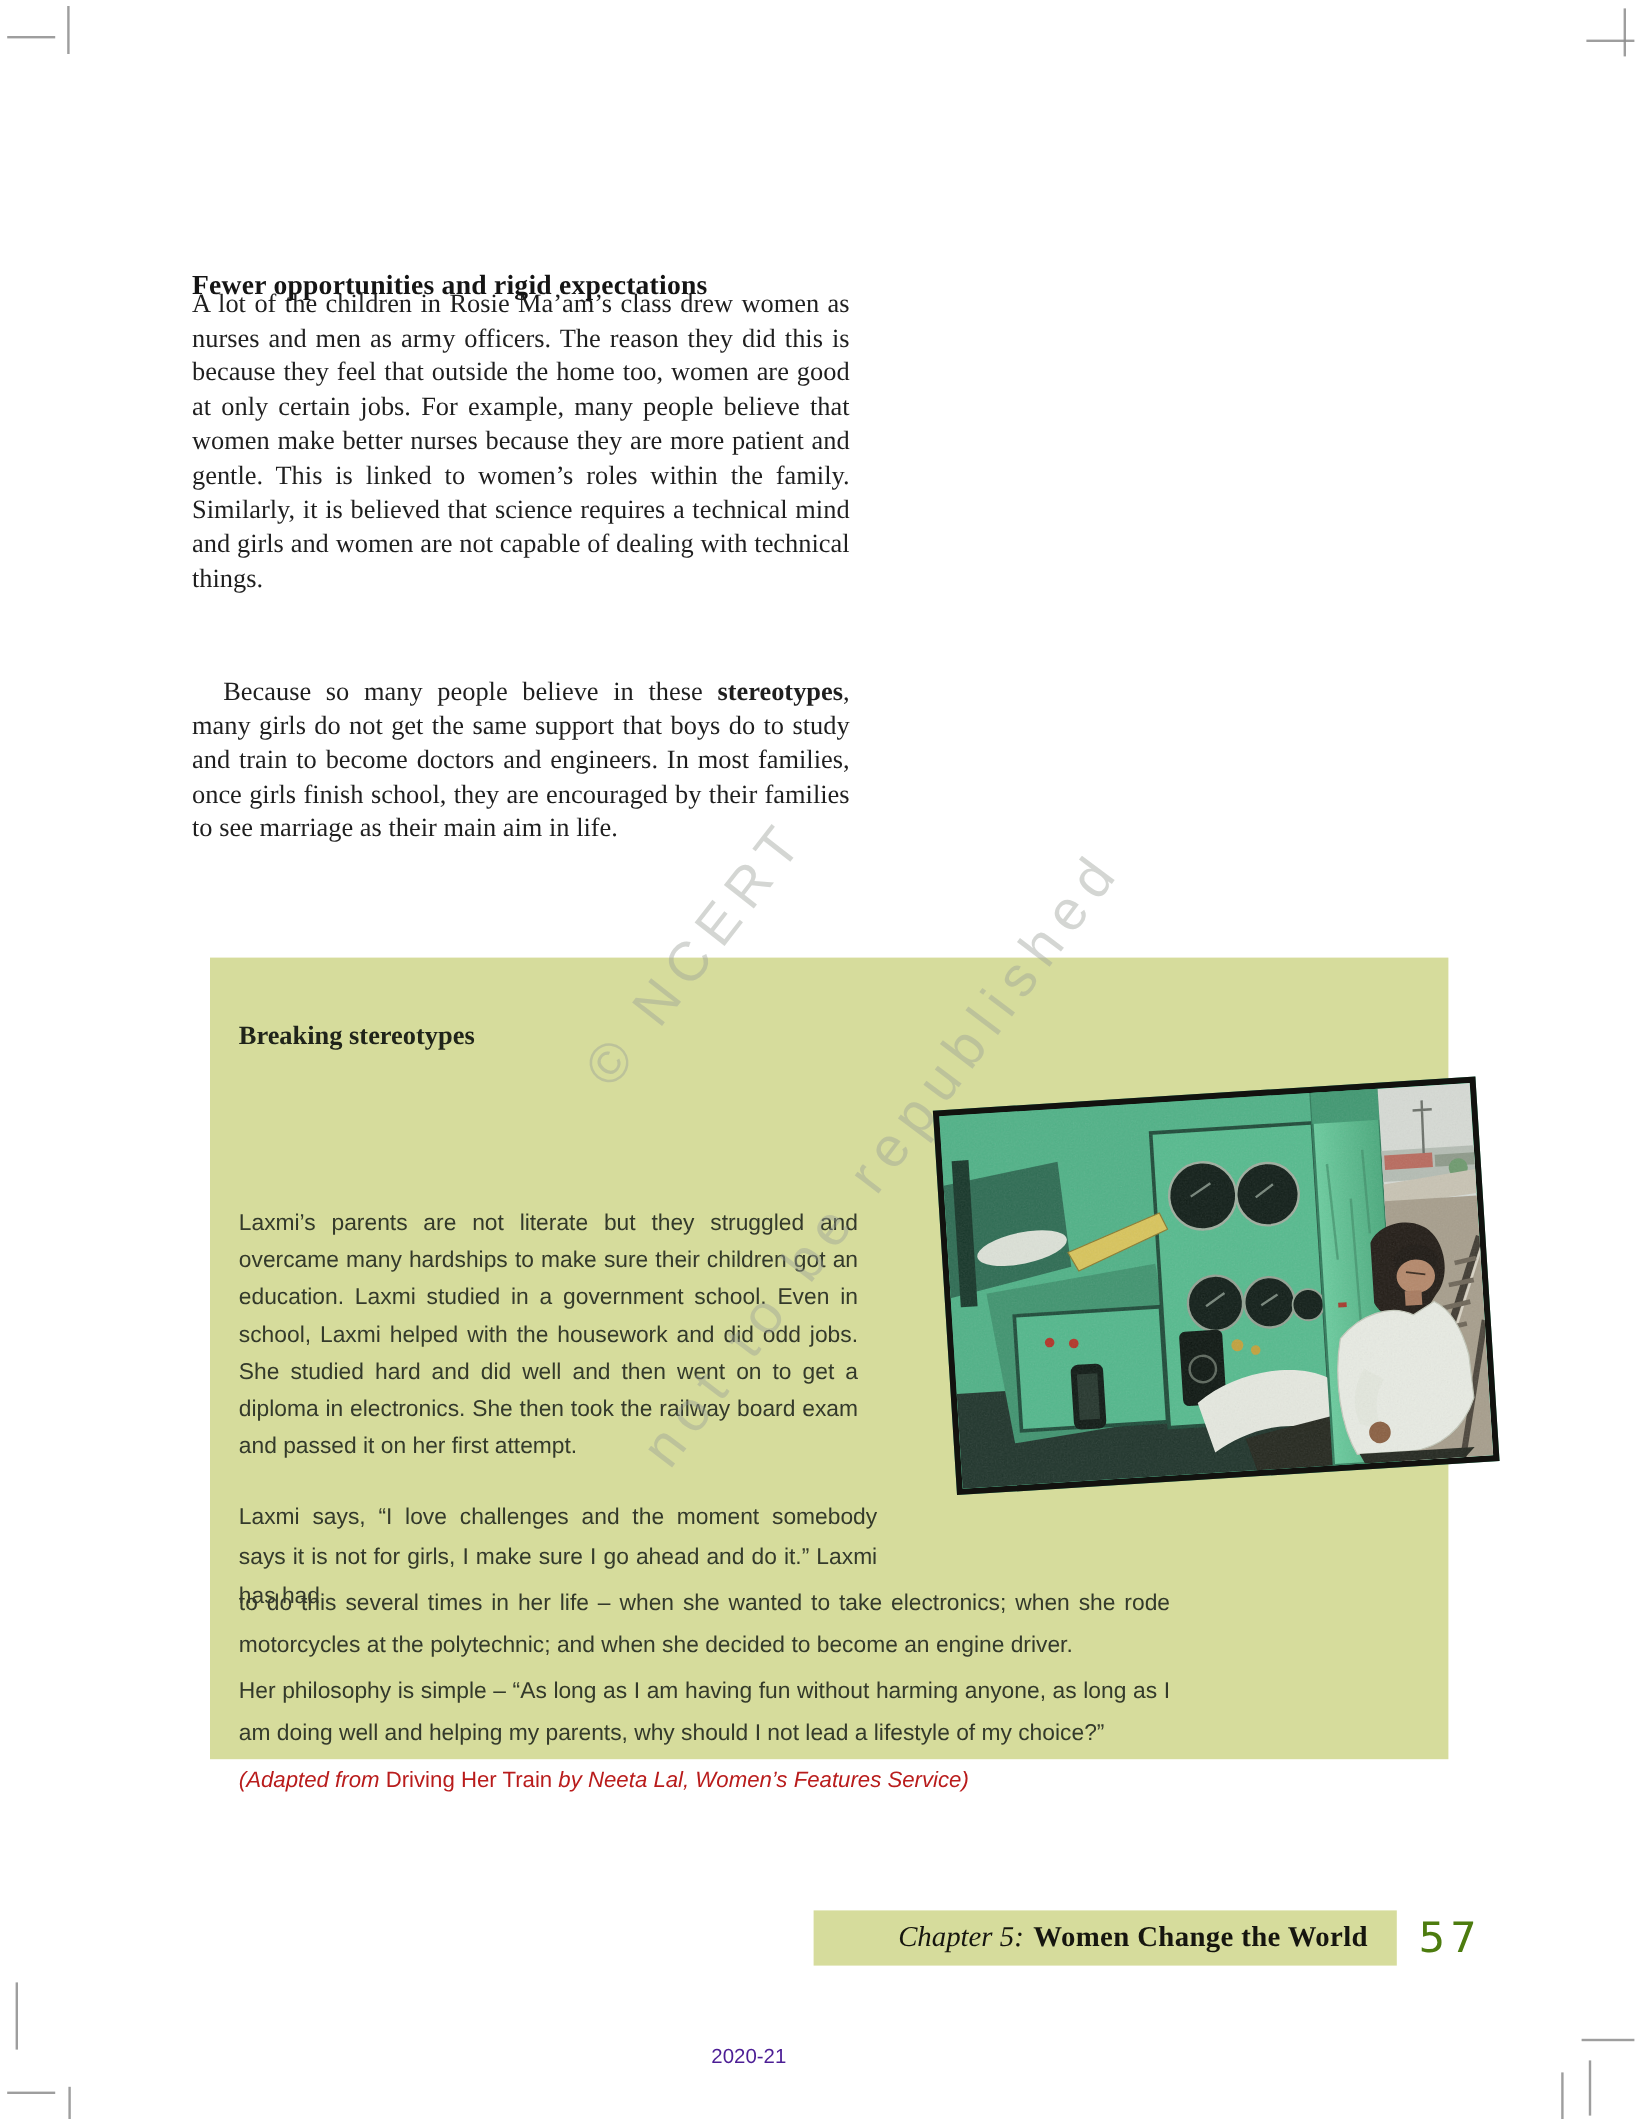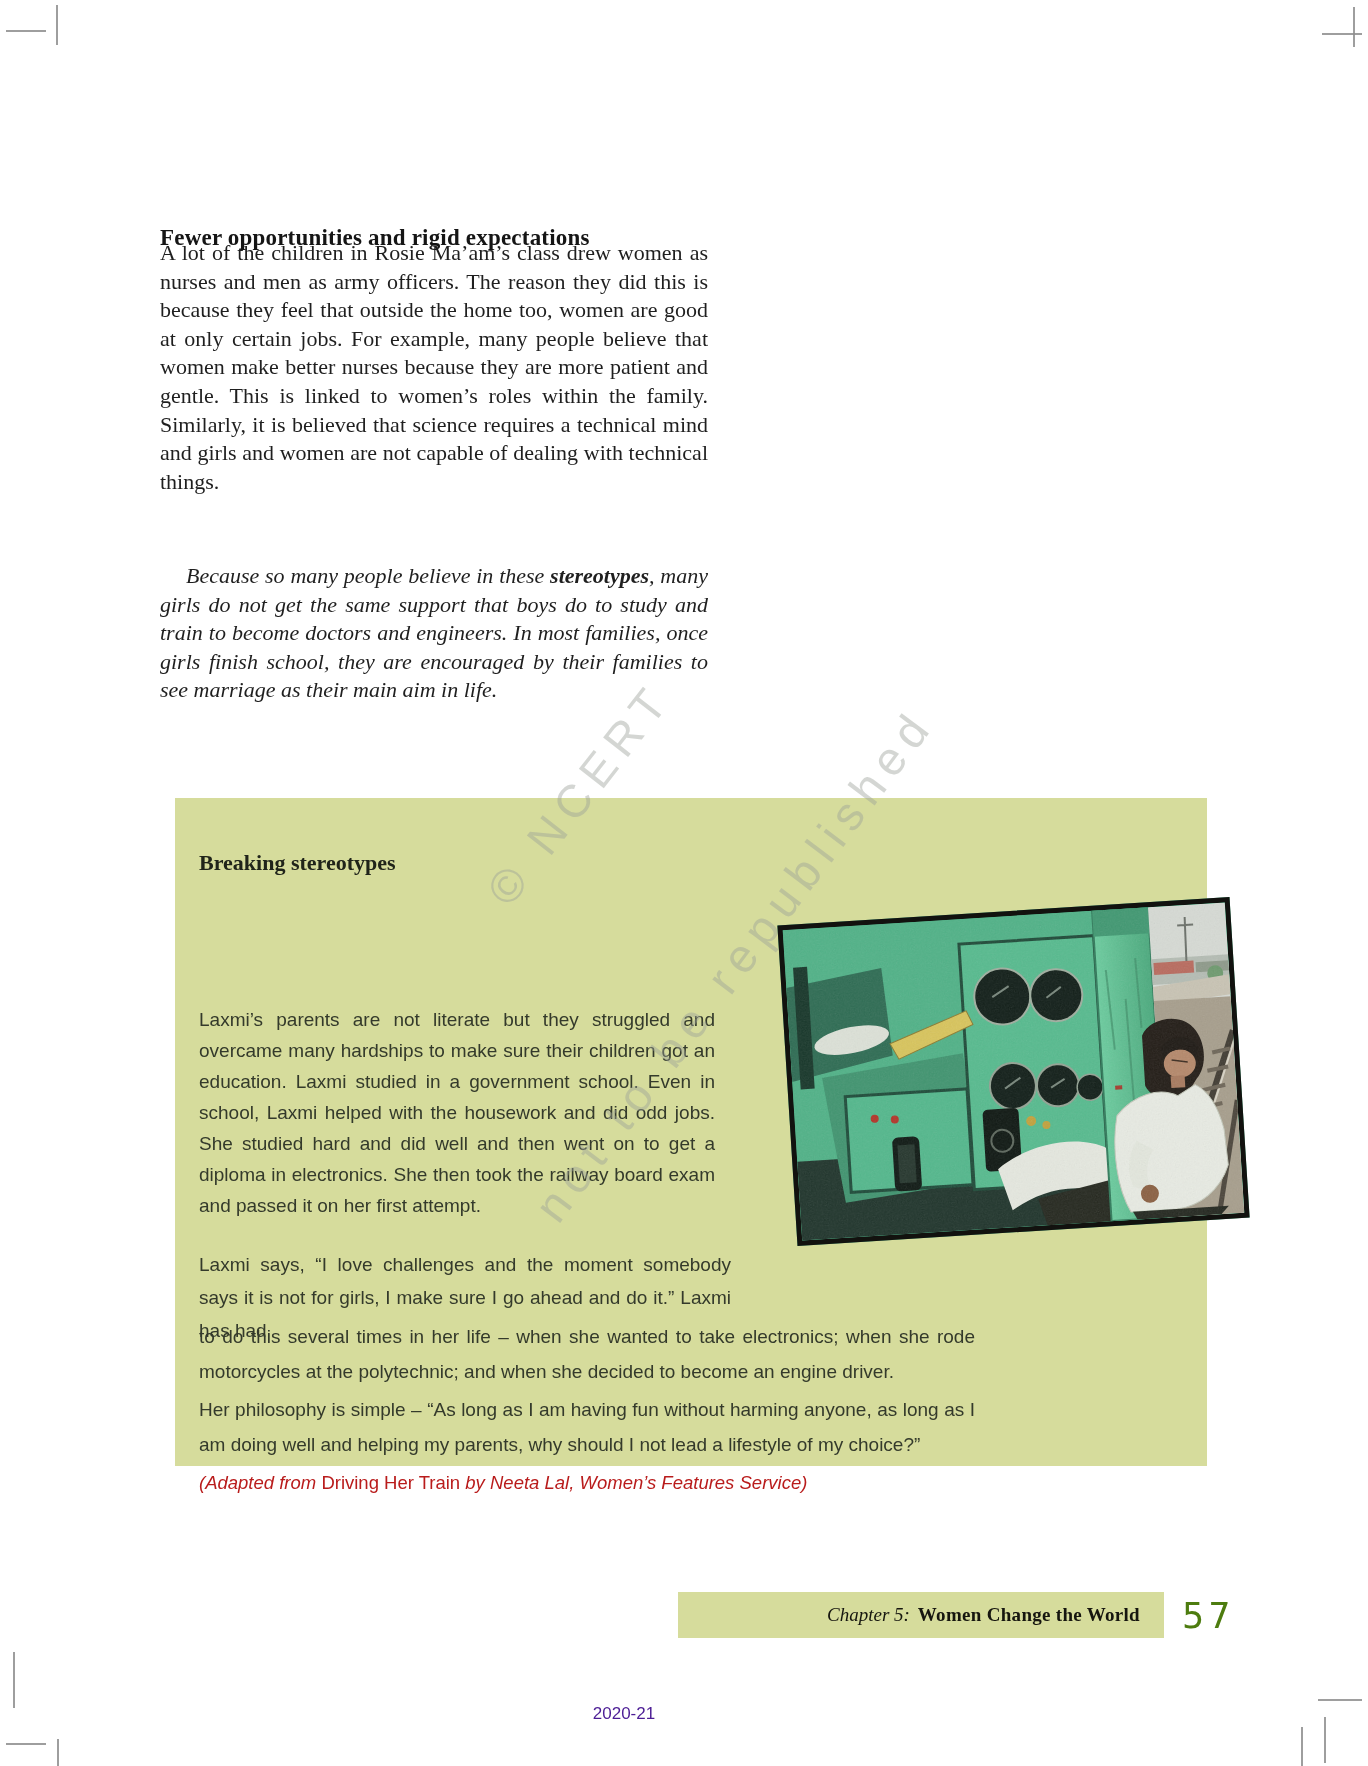--- a/index.html
+++ b/index.html
@@ -4,42 +4,42 @@
 <style>
   html,body{margin:0;padding:0;background:#ffffff;}
   .page{position:relative;width:1368px;height:1766px;background:#ffffff;overflow:hidden;
         font-family:"Liberation Serif",serif;color:#1c1c1c;}
   .crop{position:absolute;background:#8d8d8d;opacity:.85;}
   .section-heading{position:absolute;left:160px;top:180px;font-size:23px;font-weight:bold;
         letter-spacing:.2px;color:#151515;margin-top:45px;}
   .bodypara{position:absolute;left:160px;width:548px;font-size:22px;line-height:28.6px;
         text-align:justify;color:#1f1f1f;}
   .p1{top:227px;margin-top:12px;}
-  .p2{top:540px;text-indent:26px;font-style:italic;}
+  .p2{top:540px;text-indent:26px;}
   .greenbox{position:absolute;left:175px;top:798px;width:1032px;height:668px;z-index:1;}
   .box-heading{position:absolute;left:24px;top:30px;font-size:22px;font-weight:bold;color:#20241a;}
   .bp{position:absolute;left:24px;font-family:"Liberation Sans",sans-serif;font-size:19px;
       line-height:31px;color:#343a2b;text-align:justify;margin:0;}
   .bp1{top:90px;width:516px;}
   .bp2{top:206px;width:516px;}
   .bp3a{top:450px;width:532px;line-height:33px;}
   .bp3b{top:521px;width:776px;line-height:35px;}
   .bp4{top:594px;width:776px;line-height:35px;}
   .attr{position:absolute;left:24px;top:674px;width:780px;font-family:"Liberation Sans",sans-serif;
       font-size:18.5px;color:#b91c1c;margin:0;}
   .attr i{font-style:italic;}
   .watermark{position:absolute;z-index:2;font-family:"Liberation Sans",sans-serif;
       color:#9aa098;opacity:.42;letter-spacing:9px;white-space:nowrap;pointer-events:none;}
   .wm1{left:497px;top:872px;font-size:46px;transform:rotate(-52deg);transform-origin:0 50%;}
   .wm2{left:545px;top:1188px;font-size:47px;transform:rotate(-53deg);transform-origin:0 50%;}
   .photo{position:absolute;left:787px;top:911px;width:443px;height:311px;z-index:3;
       border:5px solid #12120f;transform:rotate(-3.6deg);background:#4fb287;}
   .photo svg{display:block;width:100%;height:100%;}
   .footerbar{position:absolute;left:678px;top:1592px;width:486px;height:46px;line-height:46px;
-      text-align:right;padding-right:24px;box-sizing:border-box;font-size:19px;color:#16160f;}
+      text-align:right;padding-right:24px;box-sizing:border-box;font-size:24px;color:#16160f;}
   .footerbar .chap{font-style:italic;font-weight:normal;margin-right:8px;}
   .footerbar .title{font-weight:bold;letter-spacing:.3px;}
   .pagenum{position:absolute;left:1182px;top:1596px;font-family:"DejaVu Sans",sans-serif;
       font-size:35px;letter-spacing:4px;color:#4d7c0f;}
   .year{position:absolute;left:0;top:1704px;width:1248px;text-align:center;
       font-family:"Liberation Sans",sans-serif;font-size:17px;color:#4c1d95;}
 </style>
 </head>
 <body>
 

